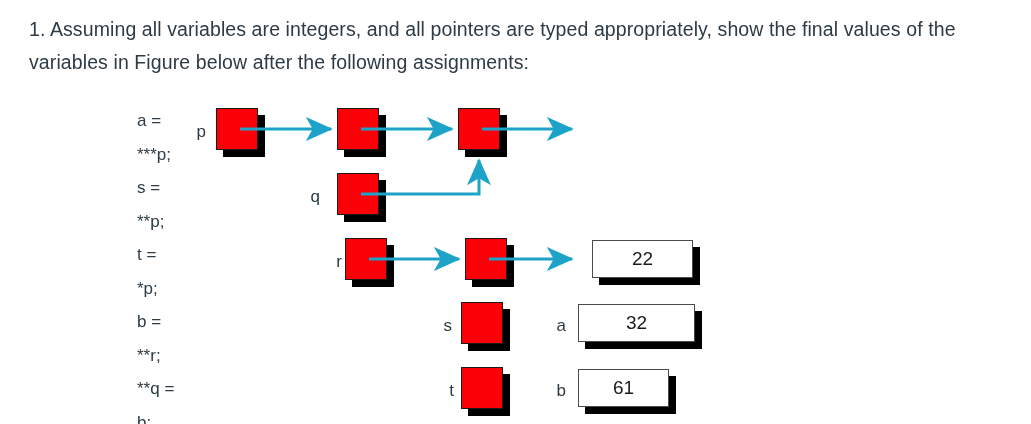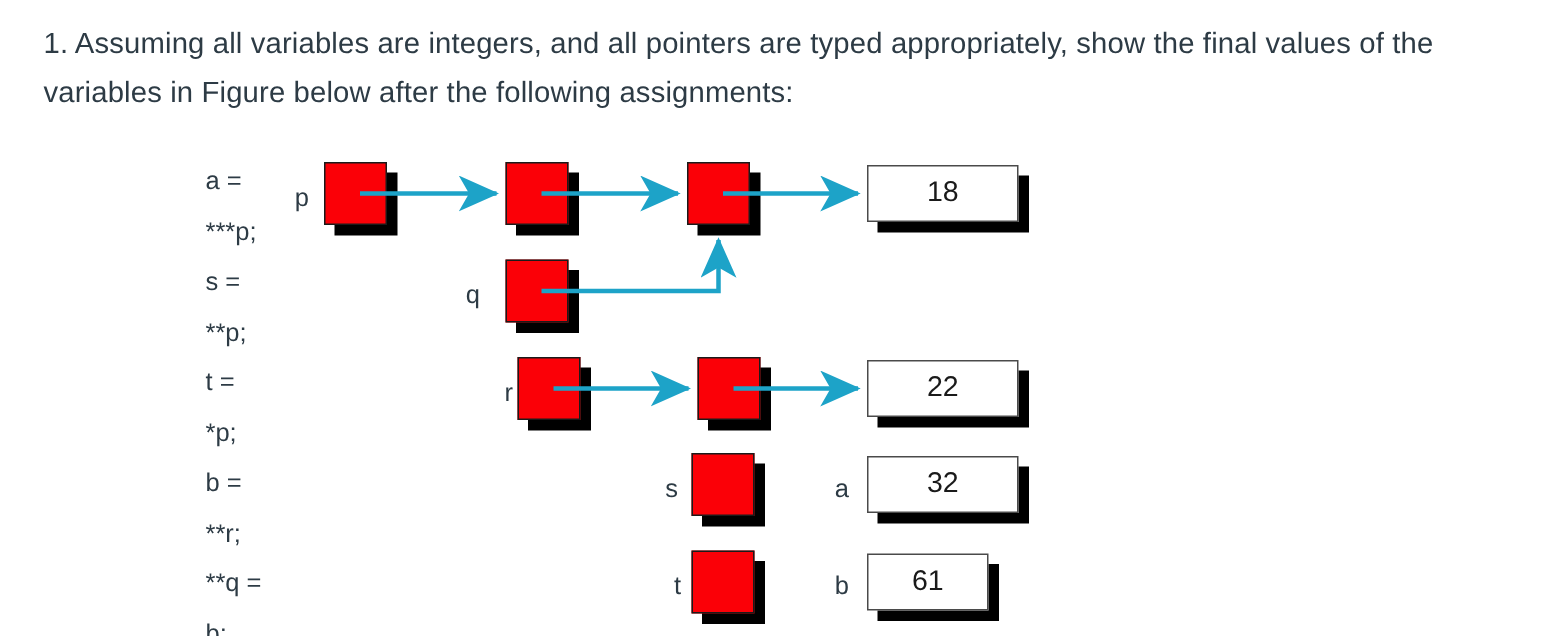--- a/index.html
+++ b/index.html
@@ -117,49 +117,48 @@
 <div id="diagram">
 
   <div class="var-label" style="left:186px; top:123px; width:20px;">p</div>
 
   <div class="ptr-cell" style="left:216px; top:108px;"></div>
 
   <div class="ptr-cell" style="left:337px; top:108px;"></div>
 
   <div class="ptr-cell" style="left:458px; top:108px;"></div>
 
-  <div class="val-cell" style="left:578px; top:110px; width:101px;">18</div>
 
   <div class="var-label" style="left:300px; top:188px; width:20px;">q</div>
 
   <div class="ptr-cell" style="left:337px; top:173px;"></div>
 
   <div class="var-label" style="left:322px; top:253px; width:20px;">r</div>
 
   <div class="ptr-cell" style="left:345px; top:238px;"></div>
 
   <div class="ptr-cell" style="left:465px; top:238px;"></div>
 
-  <div class="val-cell" style="left:578px; top:240px; width:101px;">22</div>
+  <div class="val-cell" style="left:592px; top:240px; width:101px;">22</div>
 
   <div class="var-label" style="left:437px; top:317px; width:15px;">s</div>
 
   <div class="ptr-cell" style="left:461px; top:302px;"></div>
 
   <div class="var-label" style="left:551px; top:317px; width:15px;">a</div>
 
-  <div class="val-cell" style="left:578px; top:304px; width:101px;">32</div>
+  <div class="val-cell" style="left:578px; top:304px; width:117px;">32</div>
 
   <div class="var-label" style="left:439px; top:382px; width:15px;">t</div>
 
   <div class="ptr-cell" style="left:461px; top:367px;"></div>
 
   <div class="var-label" style="left:551px; top:382px; width:15px;">b</div>
 
-  <div class="val-cell" style="left:578px; top:369px; width:81px;">61</div>
+  <div class="val-cell" style="left:578px; top:369px; width:91px;">61</div>
 
   <svg id="arrow-layer" viewBox="0 0 1031 424" xmlns="http://www.w3.org/2000/svg">
     <defs>
       <marker id="ah" markerWidth="9" markerHeight="8" refX="8.4" refY="4" orient="auto" markerUnits="strokeWidth">
         <path d="M0,0 L9,4 L0,8 L2.3,4 Z" fill="#1da3c8"></path>
       </marker>
       <marker id="ah-up" markerWidth="9" markerHeight="8" refX="8.4" refY="4" orient="auto" markerUnits="strokeWidth">
         <path d="M0,0 L9,4 L0,8 L2.3,4 Z" fill="#1da3c8"></path>
       </marker>
     </defs>

